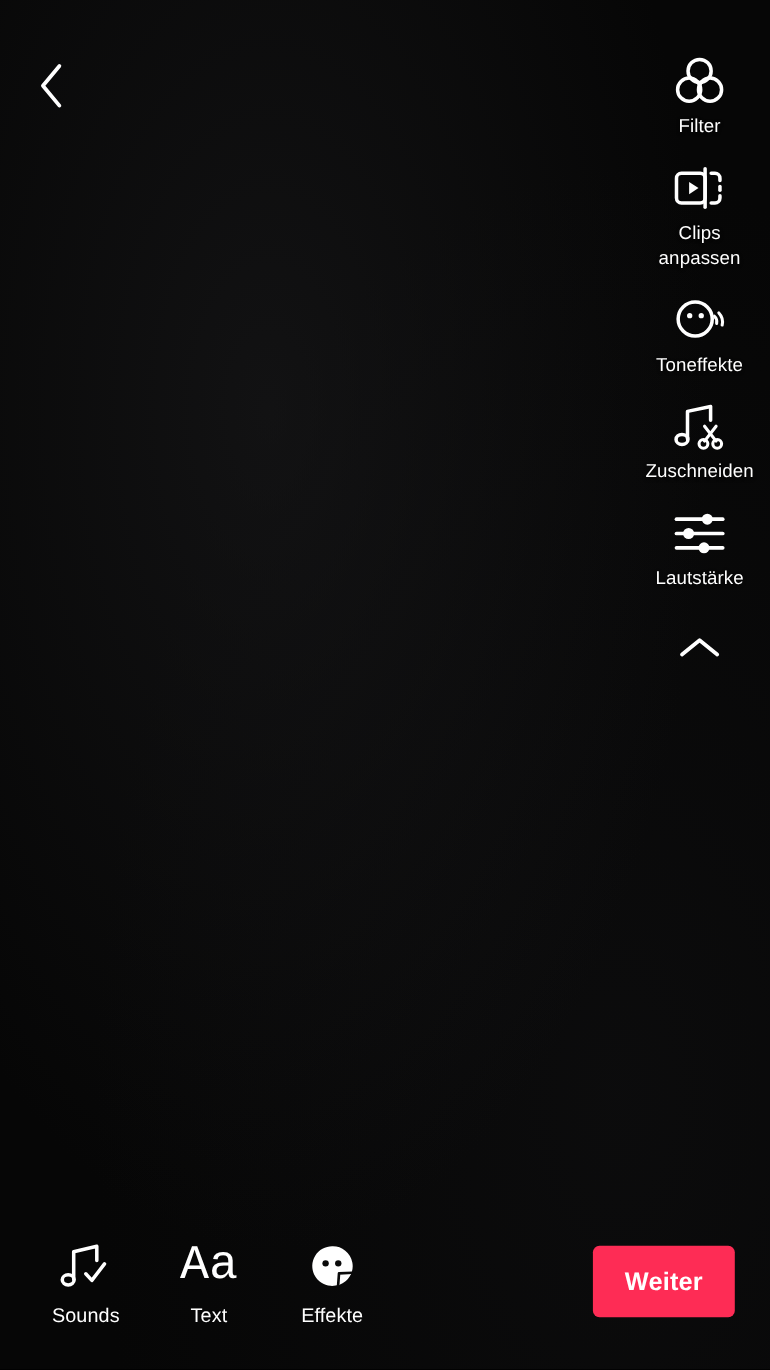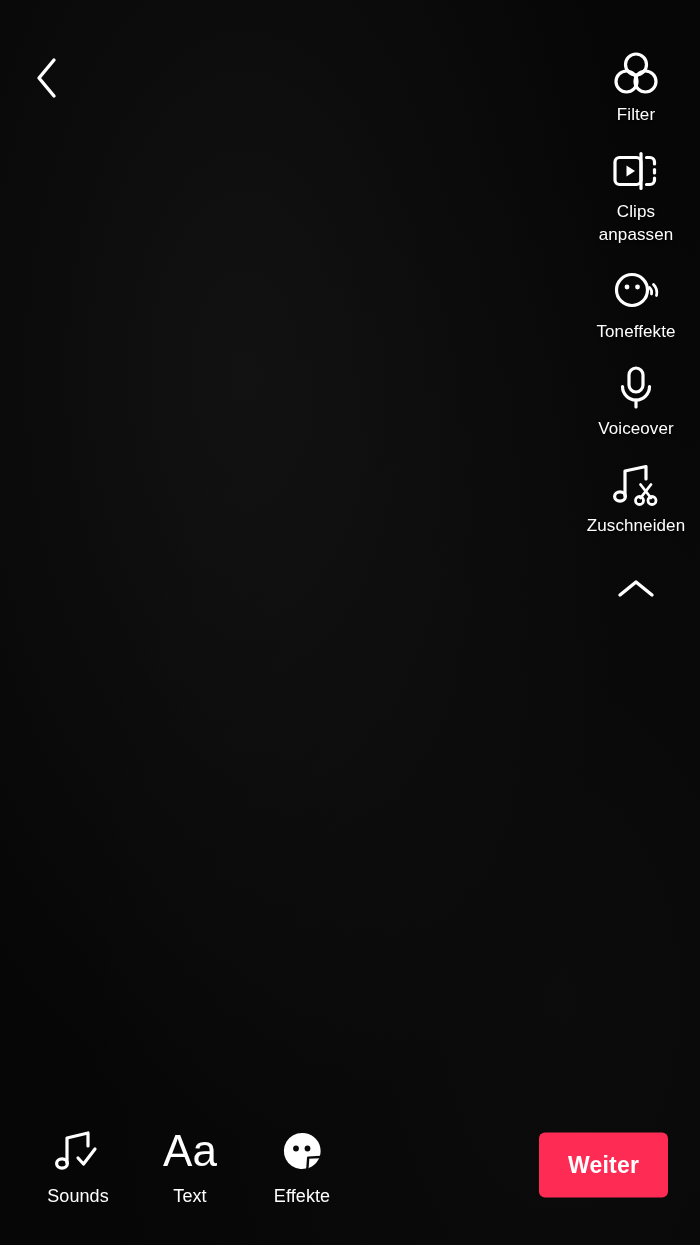--- a/index.html
+++ b/index.html
@@ -205,45 +205,48 @@
         <circle cx="24" cy="24" r="15.5" stroke="#fff" stroke-width="3.2"></circle>
         <circle cx="19" cy="21" r="2.4" fill="#fff"></circle>
         <circle cx="29.5" cy="21" r="2.4" fill="#fff"></circle>
         <path d="M41.5 21.5 A7 7 0 0 1 43.5 28" stroke="#fff" stroke-width="2.8" stroke-linecap="round"></path>
         <path d="M45.5 18.5 A12 12 0 0 1 48.5 29.5" stroke="#fff" stroke-width="2.8" stroke-linecap="round"></path>
       </svg>
     </div>
     <div class="tool-label">Toneffekte</div>
   </div>
 
-  <div class="tool-item">
-    <div class="tool-icon">
-      <svg width="46" height="52" viewBox="0 0 46 52" fill="none">
-        <rect x="16" y="6" width="14" height="24" rx="7" stroke="#fff" stroke-width="3.2"></rect>
-        <path d="M9.5 24.5 A13.5 13.5 0 0 0 36.5 24.5" stroke="#fff" stroke-width="3.2" stroke-linecap="round"></path>
-        <path d="M23 38 L23 45" stroke="#fff" stroke-width="3.2" stroke-linecap="round"></path>
-      </svg>
-    </div>
-    <div class="tool-label">Voiceover</div>
-  </div>
 
   <div class="tool-item">
     <div class="tool-icon">
       <svg width="54" height="50" viewBox="0 0 54 50" fill="none">
         <path d="M16 36 L16 11 L37 6.5 L37 19" stroke="#fff" stroke-width="3.2" stroke-linecap="round" stroke-linejoin="round"></path>
         <ellipse cx="11" cy="36.5" rx="5.4" ry="4.6" stroke="#fff" stroke-width="3.2"></ellipse>
         <path d="M31.5 24.5 L42 38" stroke="#fff" stroke-width="2.8" stroke-linecap="round"></path>
         <path d="M42 24.5 L31.5 38" stroke="#fff" stroke-width="2.8" stroke-linecap="round"></path>
         <circle cx="30.5" cy="40.5" r="4" stroke="#fff" stroke-width="2.8"></circle>
         <circle cx="43" cy="40.5" r="4" stroke="#fff" stroke-width="2.8"></circle>
       </svg>
     </div>
     <div class="tool-label">Zuschneiden</div>
   </div>
 
+  <div class="tool-item">
+    <div class="tool-icon">
+      <svg width="52" height="46" viewBox="0 0 52 46" fill="none">
+        <path d="M5 10 L47 10" stroke="#fff" stroke-width="3.4" stroke-linecap="round"></path>
+        <circle cx="33" cy="10" r="5" fill="#fff"></circle>
+        <path d="M5 23 L47 23" stroke="#fff" stroke-width="3.4" stroke-linecap="round"></path>
+        <circle cx="16" cy="23" r="5" fill="#fff"></circle>
+        <path d="M5 36 L47 36" stroke="#fff" stroke-width="3.4" stroke-linecap="round"></path>
+        <circle cx="30" cy="36" r="5" fill="#fff"></circle>
+      </svg>
+    </div>
+    <div class="tool-label">Lautstärke</div>
+  </div>
 
   <div id="tool-collapse">
     <span>
       <svg width="42" height="26" viewBox="0 0 42 26" fill="none">
         <path d="M5 19 L21 6 L37 19" stroke="#fff" stroke-width="3.4" stroke-linecap="round" stroke-linejoin="round"></path>
       </svg>
     </span>
   </div>
 
 </div>
@@ -259,21 +262,21 @@
           <ellipse cx="10" cy="37.5" rx="5.4" ry="4.6" stroke="#fff" stroke-width="3.2"></ellipse>
           <path d="M26 32 L31.5 38 L43 23" stroke="#fff" stroke-width="3.2" stroke-linecap="round" stroke-linejoin="round"></path>
         </svg>
       </div>
       <div class="bottom-label">Sounds</div>
     </div>
 
 
     <div class="bottom-item">
       <div class="bottom-icon">
-        <span style="font-size:44px;line-height:44px;font-family:Liberation Sans, sans-serif;">Aa</span>
+        <span style="font-size:44px;line-height:44px;font-family:Liberation Mono, monospace;">Aa</span>
       </div>
       <div class="bottom-label">Text</div>
     </div>
 
     <div class="bottom-item">
       <div class="bottom-icon">
         <svg width="52" height="50" viewBox="0 0 52 50" fill="none">
           <path d="M26 7 A18 18 0 1 0 40.5 35.5 L32.5 42 A18 18 0 0 0 26 7 Z" fill="#fff"></path>
           <path d="M44 31.5 L31 43.5 L33.5 32.5 Z" fill="#fff"></path>
           <circle cx="20" cy="22.5" r="2.9" fill="#0a0a0a"></circle>

